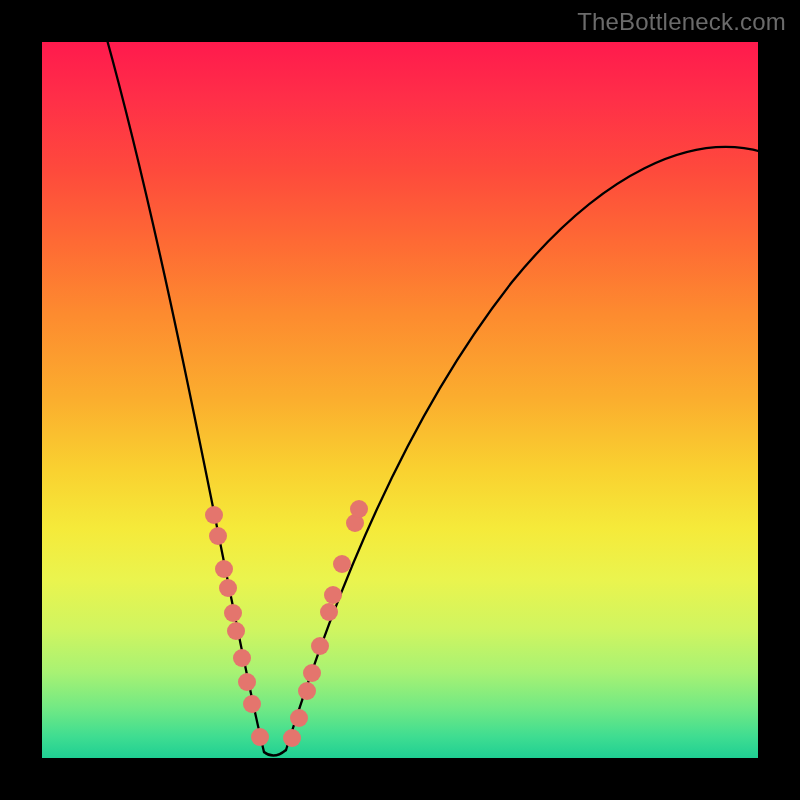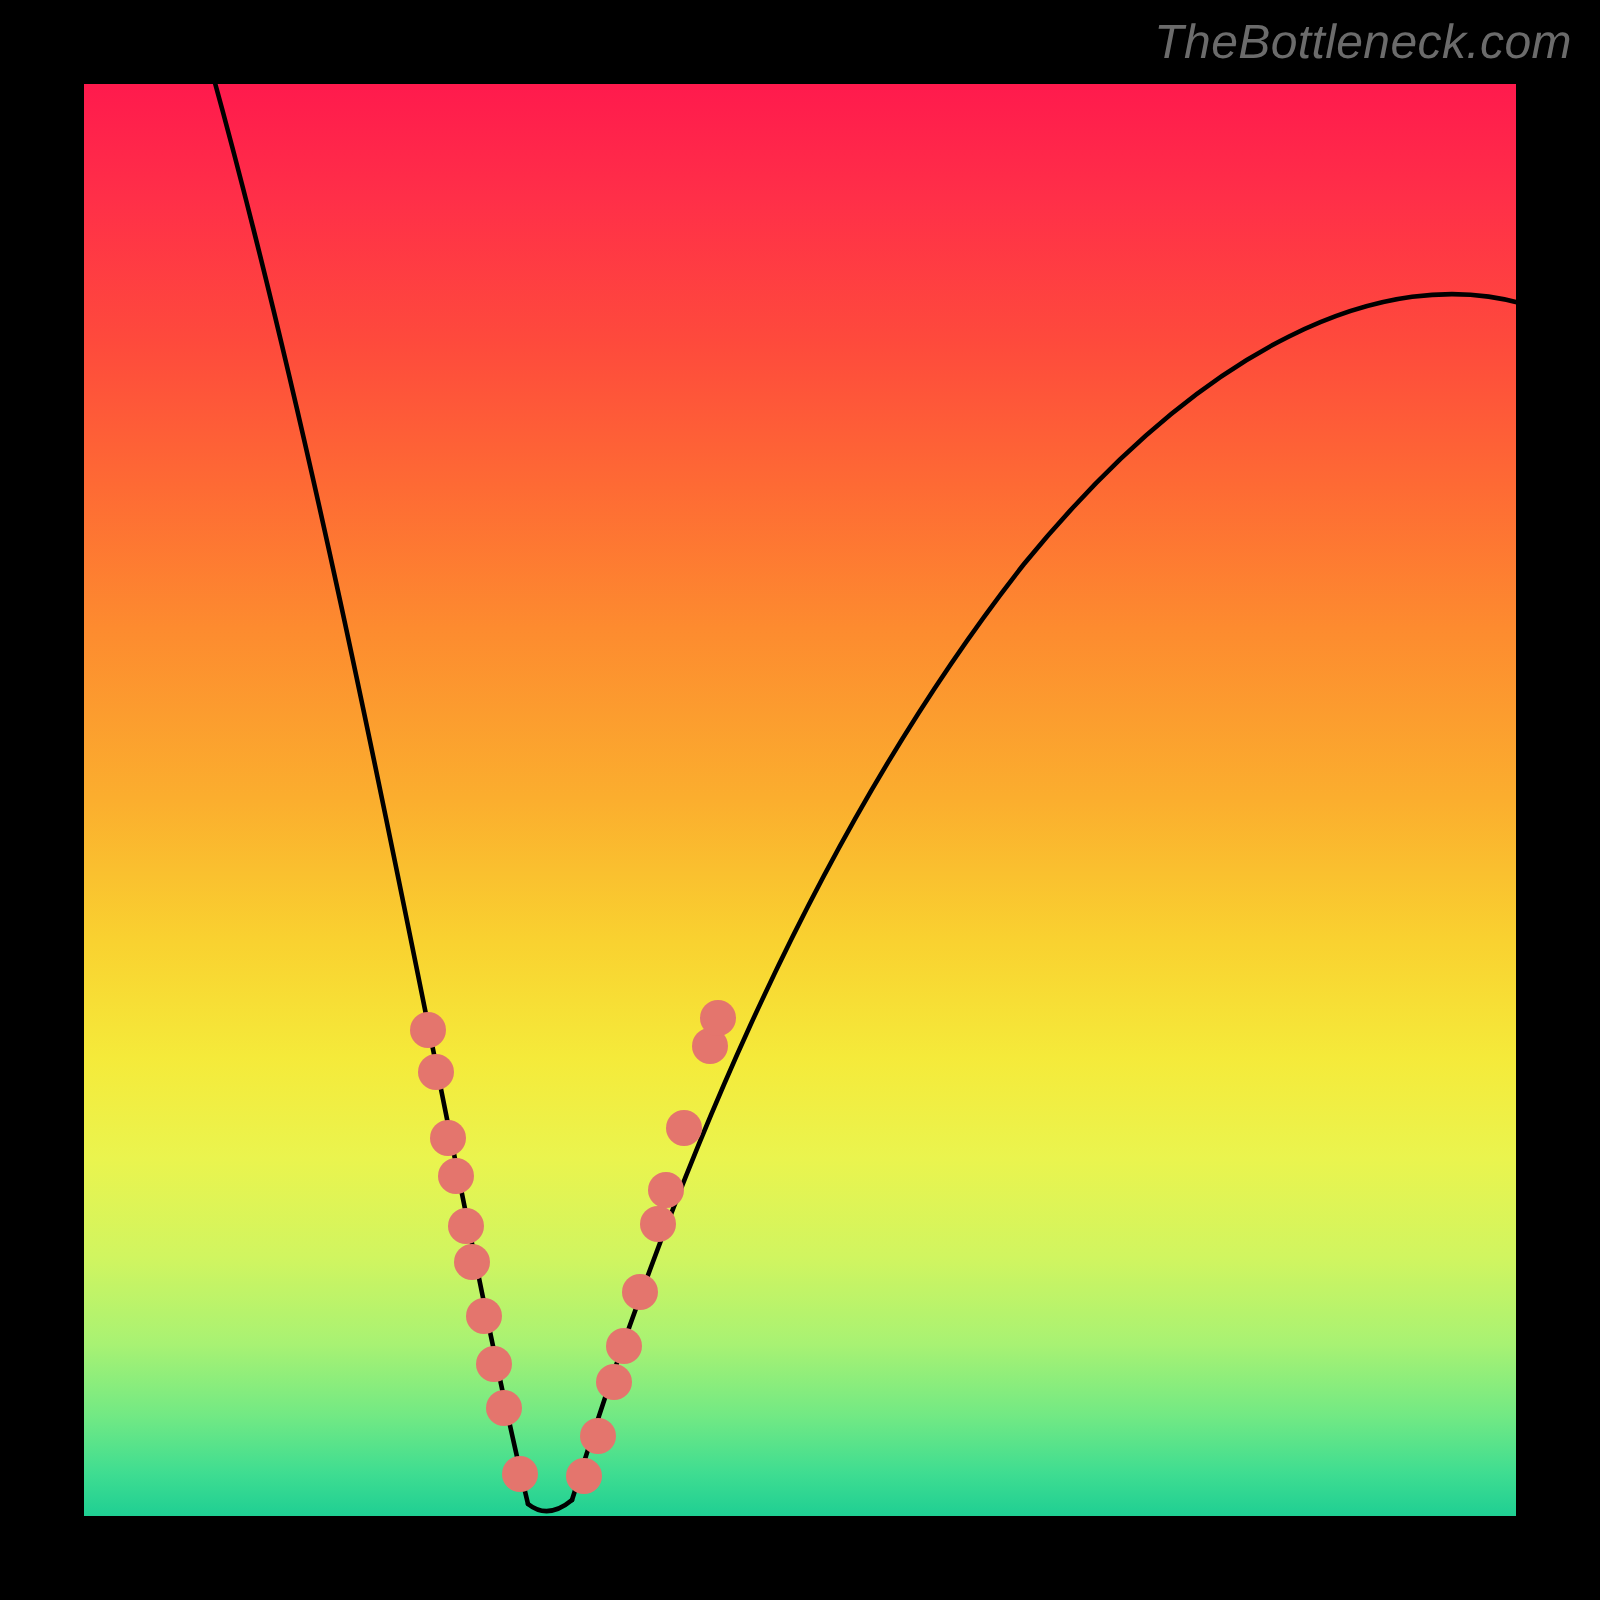--- a/index.html
+++ b/index.html
@@ -11,21 +11,20 @@
     overflow: hidden;
     font-family: Arial, Helvetica, sans-serif;
   }
   .frame {
     position: absolute;
     left: 0;
     top: 0;
     width: 800px;
     height: 584px;
     background: #000;
-    font-style: italic;
   }
   .plot-area {
     position: absolute;
     left: 42px;
     top: 42px;
     width: 716px;
     height: 716px;
     
     background: linear-gradient(to bottom,
       #ff1a4d 0%,

